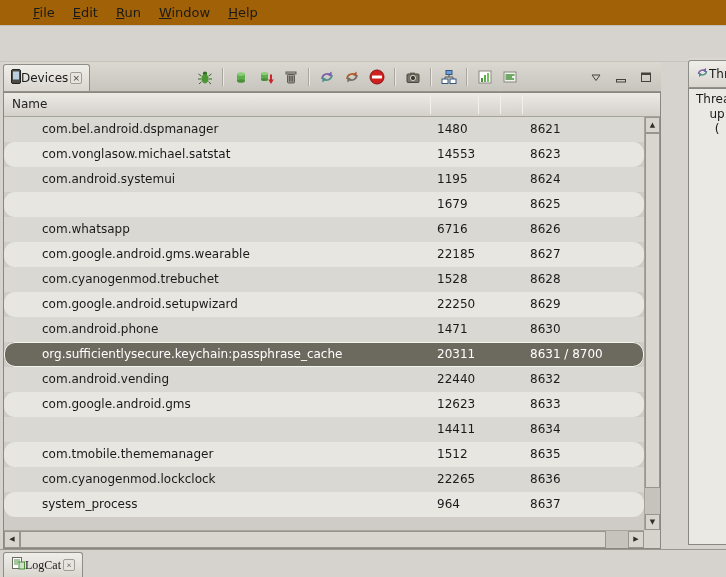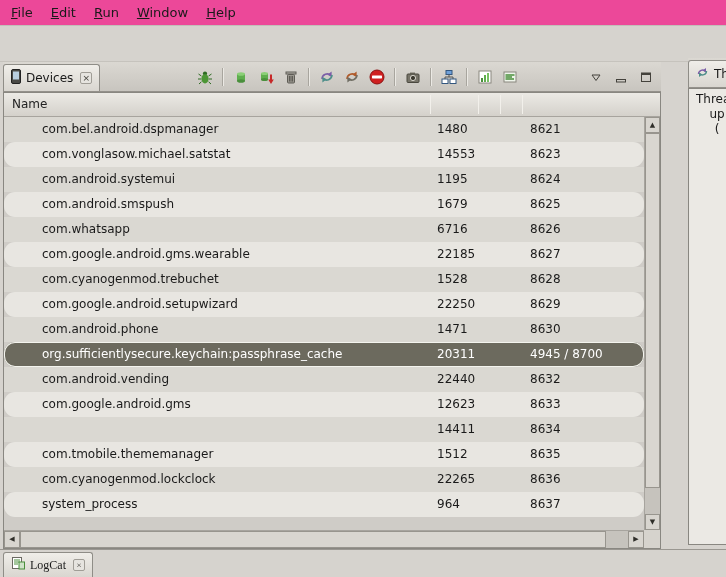--- a/index.html
+++ b/index.html
@@ -9,40 +9,40 @@
     font-size: 12px;
     color: #1a1a1a;
     background: #d6d3ce;
     overflow: hidden;
   }
   .window { position: relative; width: 726px; height: 577px; background: #d6d3ce; overflow: hidden; }
 
   
   .menubar {
     position: absolute; top: 0; left: 0; right: 0; height: 26px;
-    display: flex; align-items: center; padding-left: 2px;
-    background: #ec4899; border-bottom: 1px solid #c2bfb9;
+    display: flex; align-items: center; padding-left: 24px;
+    background: #a16207; border-bottom: 1px solid #c2bfb9;
   }
   .menu-item { display: inline-block; padding: 3px 9px; font-size: 13px; cursor: default; }
   .menu-item::first-letter { text-decoration: underline; }
 
   .toolbar-strip {
     position: absolute; top: 26px; left: 0; right: 0; height: 36px;
     background: #d6d3ce; border-bottom: 1px solid #c6c3bd;
   }
 
   
   .tab-row {
     position: absolute; left: 0; top: 0; right: 0; height: 30px;
     background: linear-gradient(#dbd8d2, #c8c5bf);
     border-bottom: 1px solid #94918b;
   }
   .etab {
     position: absolute; left: 0; bottom: 0; height: 27px;
-    display: flex; align-items: center; gap: 5px; padding: 0 7px;
+    display: flex; align-items: center; padding: 0 7px;
     background: linear-gradient(#f0eee9, #d9d6d0);
     border: 1px solid #8f8d87; border-bottom: none;
     border-radius: 3px 3px 0 0; font-size: 12px; white-space: nowrap;
   }
   .tab-close {
     display: inline-flex; align-items: center; justify-content: center;
     width: 12px; height: 12px; margin-left: 2px;
     font-size: 9px; line-height: 1; color: #44423c;
     border: 1px solid #a09d96; background: #e6e4df; border-radius: 2px;
   }
@@ -259,21 +259,20 @@
             <span class="c-name">com.vonglasow.michael.satstat</span>
             <span class="c-pid">14553</span>
             <span class="c-port">8623</span>
           </div>
           <div class="trow odd">
             <span class="c-name">com.android.systemui</span>
             <span class="c-pid">1195</span>
             <span class="c-port">8624</span>
           </div>
           <div class="trow even">
-            <span class="c-name">com.android.smspush</span>
             <span class="c-pid">1679</span>
             <span class="c-port">8625</span>
           </div>
           <div class="trow odd">
             <span class="c-name">com.whatsapp</span>
             <span class="c-pid">6716</span>
             <span class="c-port">8626</span>
           </div>
           <div class="trow even">
             <span class="c-name">com.google.android.gms.wearable</span>
@@ -291,21 +290,21 @@
             <span class="c-port">8629</span>
           </div>
           <div class="trow odd">
             <span class="c-name">com.android.phone</span>
             <span class="c-pid">1471</span>
             <span class="c-port">8630</span>
           </div>
           <div class="trow even selected">
             <span class="c-name">org.sufficientlysecure.keychain:passphrase_cache</span>
             <span class="c-pid">20311</span>
-            <span class="c-port">4945 / 8700</span>
+            <span class="c-port">8631 / 8700</span>
           </div>
           <div class="trow odd">
             <span class="c-name">com.android.vending</span>
             <span class="c-pid">22440</span>
             <span class="c-port">8632</span>
           </div>
           <div class="trow even">
             <span class="c-name">com.google.android.gms</span>
             <span class="c-pid">12623</span>
             <span class="c-port">8633</span>

